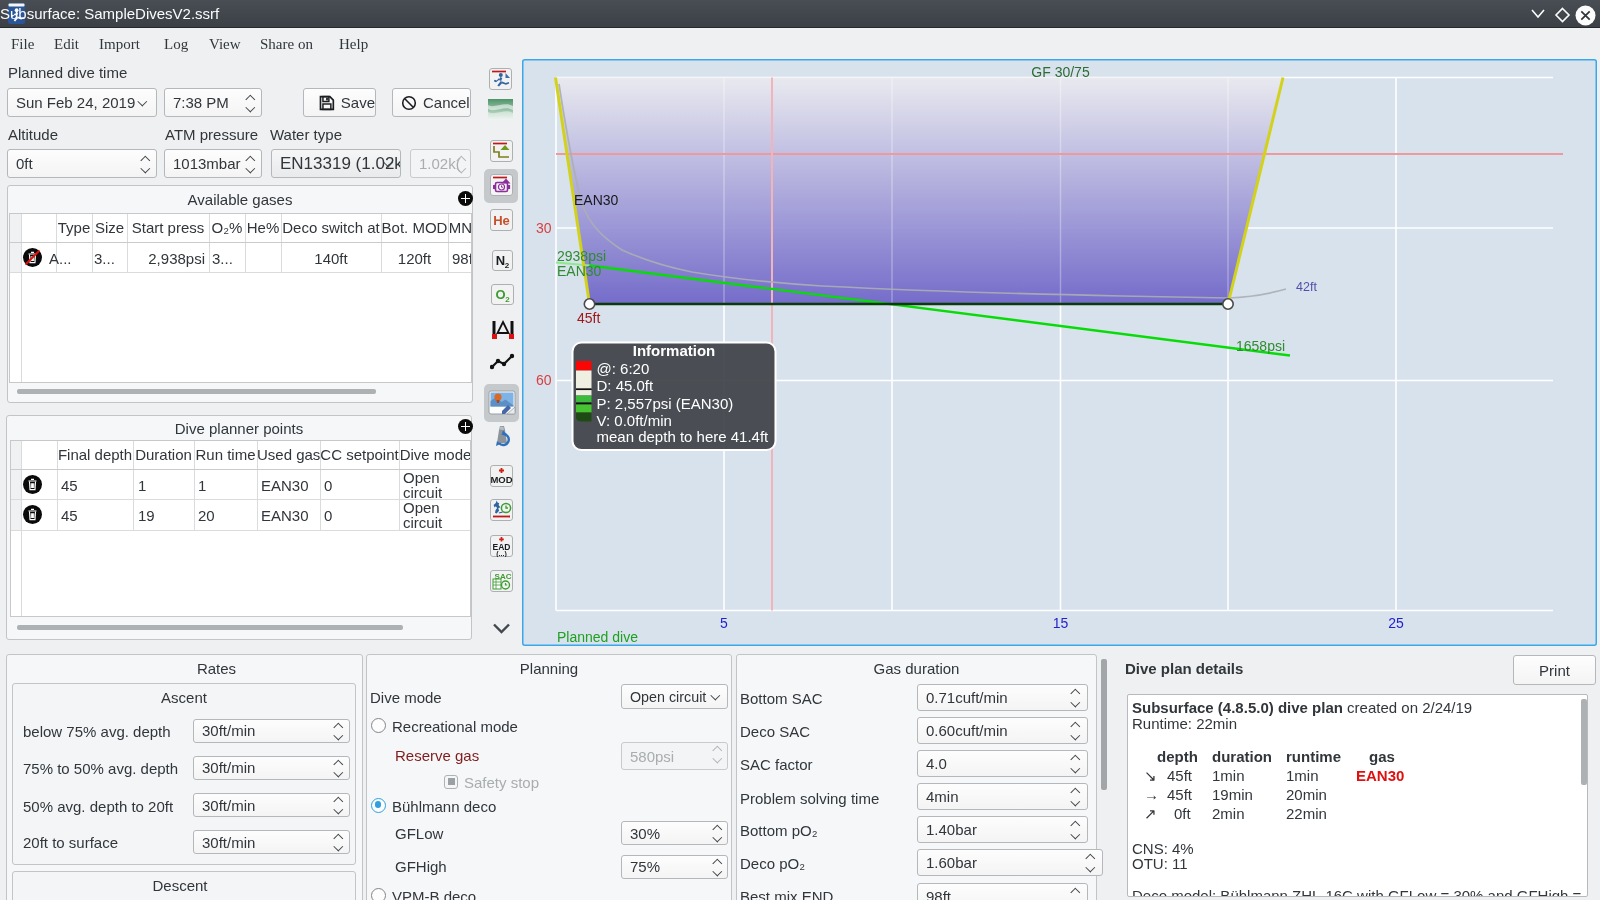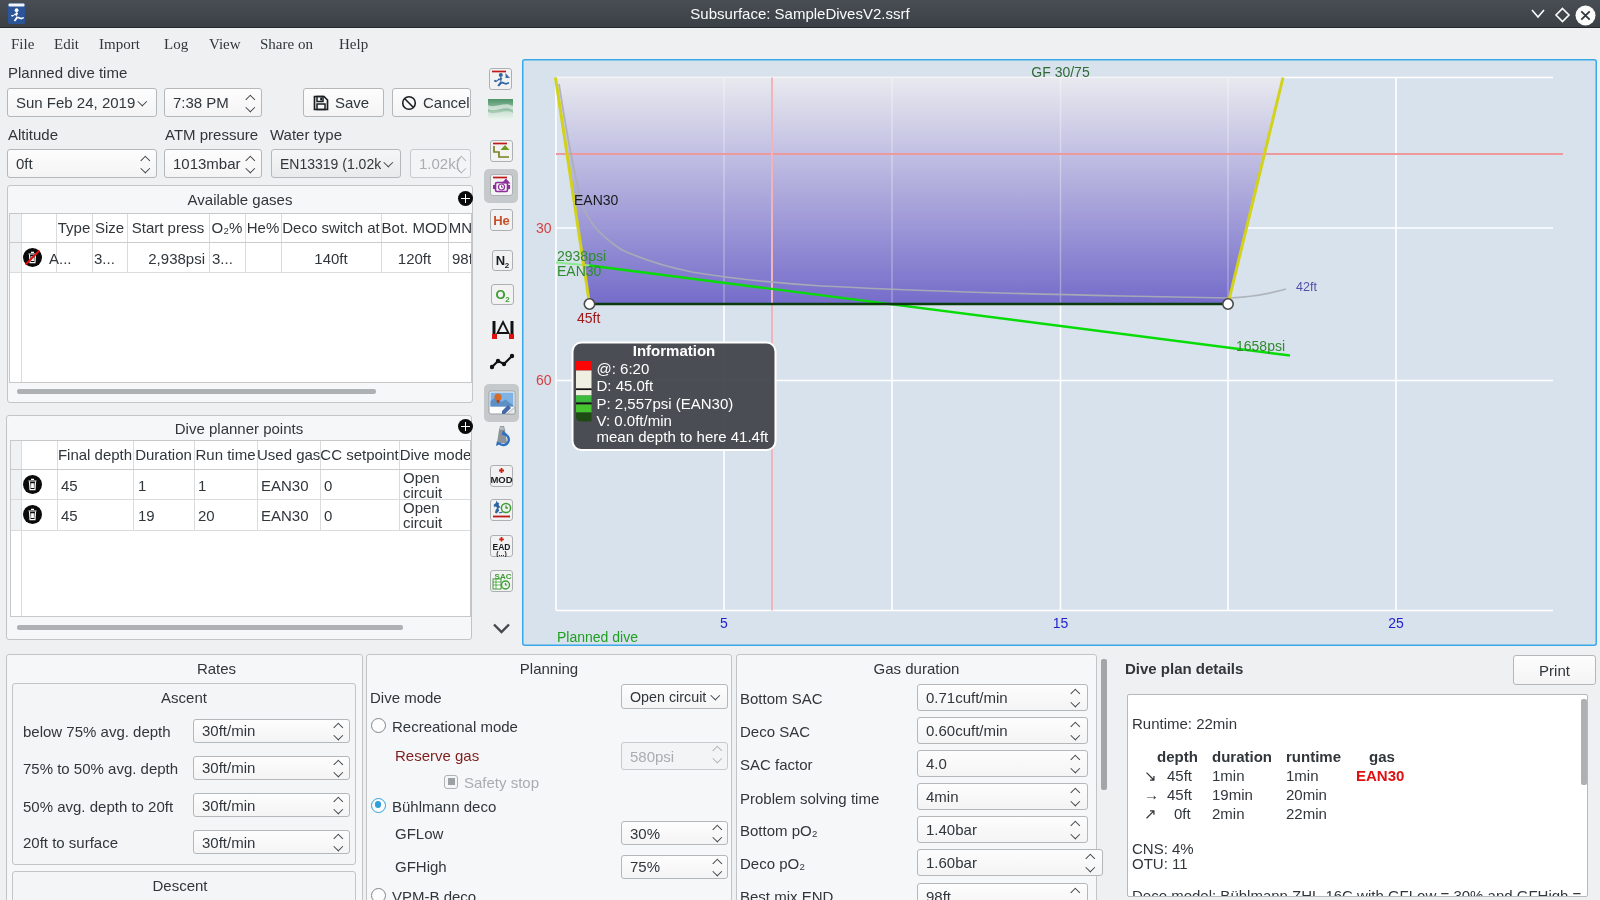--- a/index.html
+++ b/index.html
@@ -2,21 +2,21 @@
 <html><head>
 <meta charset="utf-8">
 <style>
   * { margin:0; padding:0; box-sizing:border-box; }
   html,body { width:1600px; height:900px; overflow:hidden; background:#eff0f1;
     font-family:"Liberation Sans", sans-serif; color:#31363b; }
   .abs { position:absolute; }
   .lbl { position:absolute; font-size:15px; color:#31363b; white-space:nowrap; }
   .titlebar { position:absolute; left:0; top:0; width:1600px; height:28px;
     background:linear-gradient(#484e54,#3a4046); border-bottom:1px solid #26292c; }
-  .titletext { position:absolute; top:5px; left:0; width:1600px; text-align:center;
+  .titletext { position:absolute; top:5px; left:0; width:1600px; text-align:left;
     font-size:15px; color:#fbfcfc; }
   .menu { position:absolute; top:36px; font-size:15px; color:#31363b; white-space:nowrap;font-family:Liberation Serif, serif; }
   .widget { position:absolute; background:linear-gradient(#fdfdfd,#f4f4f5);
     border:1px solid #b4b8bb; border-radius:3px; font-size:15px; color:#31363b;
     display:flex; align-items:center; padding-left:8px; white-space:nowrap; overflow:hidden; }
   .dis { background:#f3f4f5; color:#a9adb0; border-color:#c7cace; }
   .cu { position:absolute; width:6.6px; height:6.6px; border-left:1.6px solid #41464b;
     border-top:1.6px solid #41464b; transform:rotate(45deg); }
   .cd { position:absolute; width:6.6px; height:6.6px; border-right:1.6px solid #41464b;
     border-bottom:1.6px solid #41464b; transform:rotate(45deg); }
@@ -70,40 +70,40 @@
 <div class="menu" style="left:164px">Log</div>
 <div class="menu" style="left:209px">View</div>
 <div class="menu" style="left:260px">Share on</div>
 <div class="menu" style="left:339px">Help</div>
 
 <div class="lbl" style="left:8px;top:64px">Planned dive time</div>
 <div class="widget" style="left:7px;top:88px;width:150px;height:29px">Sun Feb 24, 2019
   <div class="cd" style="right:10px;top:9px"></div></div>
 <div class="widget" style="left:164px;top:88px;width:98px;height:29px">7:38 PM
   <div class="cu" style="right:7px;top:7px"></div><div class="cd" style="right:7px;top:15px"></div></div>
-<div class="widget" style="left:303px;top:88px;width:81px;height:29px;padding-left:9px">
+<div class="widget" style="left:303px;top:88px;width:73px;height:29px;padding-left:15px">
   <svg width="16" height="16" viewBox="0 0 16 16" style="margin-right:6px">
     <path d="M1.5 1.5 H11 L14.5 5 V14.5 H1.5 Z" fill="none" stroke="#1b1e20" stroke-width="1.7"></path>
     <rect x="4" y="1.5" width="6" height="5" fill="none" stroke="#1b1e20" stroke-width="1.5"></rect>
     <rect x="7.2" y="2.6" width="1.8" height="2.8" fill="#1b1e20"></rect>
     <rect x="4" y="9" width="8" height="5.5" fill="none" stroke="#1b1e20" stroke-width="1.5"></rect>
   </svg>Save</div>
 <div class="widget" style="left:392px;top:88px;width:79px;height:29px;padding-left:8px">
   <svg width="16" height="16" viewBox="0 0 16 16" style="margin-right:6px">
     <circle cx="8" cy="8" r="6.3" fill="none" stroke="#1b1e20" stroke-width="1.6"></circle>
     <path d="M3.8 3.8 L12.2 12.2" stroke="#1b1e20" stroke-width="1.6"></path>
   </svg>Cancel</div>
 <div class="lbl" style="left:8px;top:126px">Altitude</div>
 <div class="lbl" style="left:165px;top:126px">ATM pressure</div>
 <div class="lbl" style="left:270px;top:126px">Water type</div>
 <div class="widget" style="left:7px;top:149px;width:150px;height:29px">0ft
   <div class="cu" style="right:7px;top:7px"></div><div class="cd" style="right:7px;top:15px"></div></div>
 <div class="widget" style="left:164px;top:149px;width:98px;height:29px">1013mbar
   <div class="cu" style="right:7px;top:7px"></div><div class="cd" style="right:7px;top:15px"></div></div>
-<div class="widget" style="left:271px;top:149px;width:130px;height:29px;background:linear-gradient(#f6f6f7,#e9eaeb);font-size:14px">EN13319 (1.02k
+<div class="widget" style="left:271px;top:149px;width:130px;height:29px;background:linear-gradient(#f6f6f7,#e9eaeb);font-size:17px">EN13319 (1.02k
   <div class="cd" style="right:8px;top:9px"></div></div>
 <div class="widget dis" style="left:410px;top:149px;width:61px;height:29px">1.02k(
   <div class="cu" style="right:5px;top:7px"></div><div class="cd" style="right:5px;top:15px"></div></div>
 
 <div class="gbox" style="left:7px;top:185px;width:466px;height:218px"></div>
 <div class="gtitle" style="left:7px;top:191px;width:466px">Available gases</div>
 <div class="plusico" style="left:458px;top:191px"></div>
 <div class="tbl" style="left:9px;top:213px;width:463px;height:170px">
   <div class="abs" style="left:0;top:0;width:11px;height:28px;background:#f0f1f2"></div>
   <div class="abs" style="left:0;top:28px;width:11px;height:30px;background:#f0f1f2"></div>
@@ -251,20 +251,21 @@
   <div class="cu" style="right:8px;top:5px"></div><div class="cd" style="right:8px;top:14px"></div></div>
 <div class="lbl" style="left:740px;top:888px">Best mix END</div>
 <div class="widget" style="left:917px;top:882.5px;width:171px;height:27px">98ft
   <div class="cu" style="right:8px;top:5px"></div><div class="cd" style="right:8px;top:14px"></div></div>
 
 <div class="sthumb" style="left:1100.5px;top:659px;width:6.5px;height:131px;background:#a3a6a9"></div>
 
 <div class="lbl" style="left:1125px;top:660px;font-weight:bold">Dive plan details</div>
 <div class="widget" style="left:1513px;top:655px;width:83px;height:30px;padding-left:0;justify-content:center">Print</div>
 <div class="abs" style="left:1127px;top:694px;width:461px;height:203px;background:#fff;border:1px solid #b7babc;border-radius:2px;overflow:hidden">
+  <div class="td" style="left:4px;top:4px"><b>Subsurface (4.8.5.0) dive plan</b> created on 2/24/19</div>
   <div class="td" style="left:4px;top:19.5px">Runtime: 22min</div>
   <div class="td" style="left:29px;top:53px;font-weight:bold">depth</div>
   <div class="td" style="left:84px;top:53px;font-weight:bold">duration</div>
   <div class="td" style="left:158px;top:53px;font-weight:bold">runtime</div>
   <div class="td" style="left:241px;top:53px;font-weight:bold">gas</div>
   <div class="td" style="left:16px;top:72px">↘</div>
   <div class="td" style="left:39px;top:72px">45ft</div>
   <div class="td" style="left:84px;top:72px">1min</div>
   <div class="td" style="left:158px;top:72px">1min</div>
   <div class="td" style="left:228px;top:72px;color:#e01010;font-weight:bold">EAN30</div>

